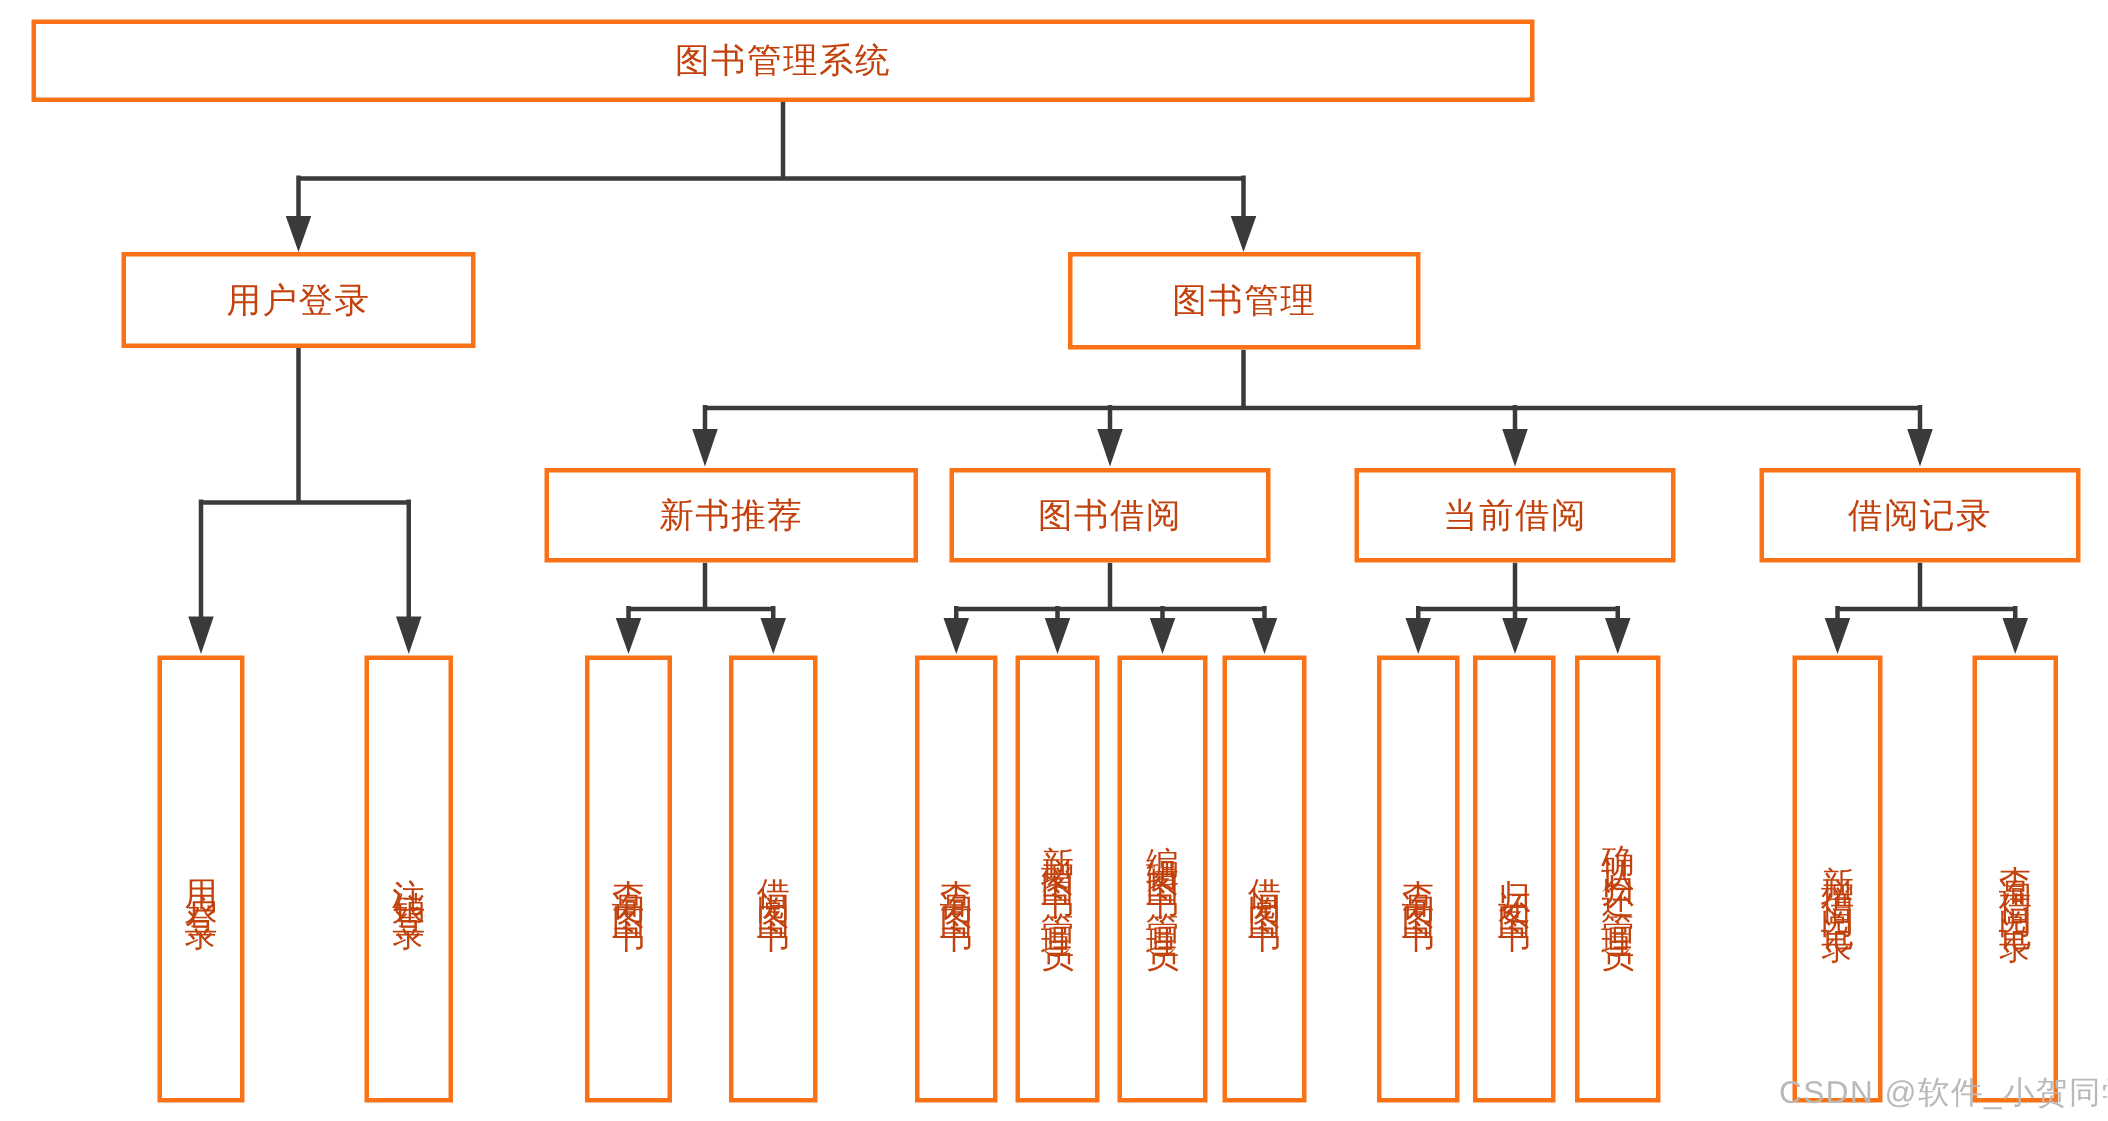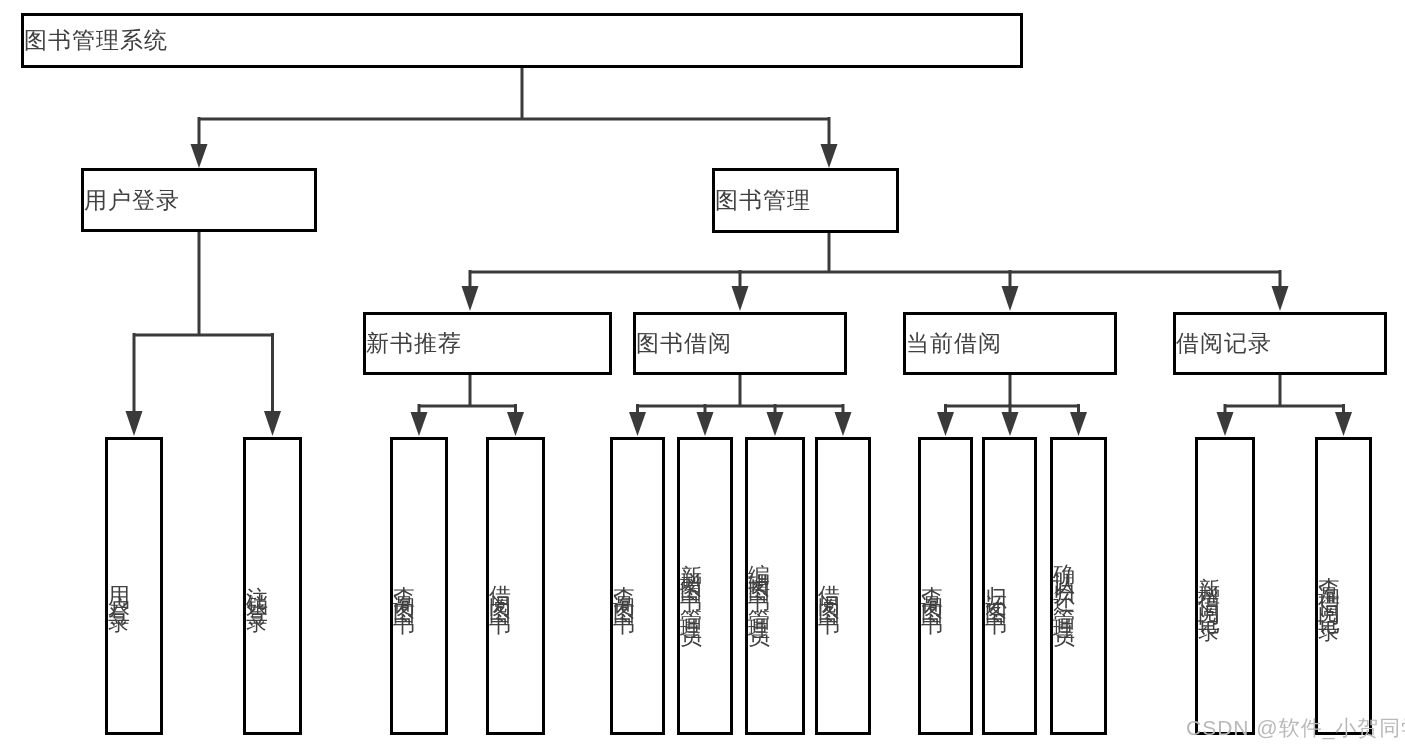--- a/index.html
+++ b/index.html
@@ -13,27 +13,27 @@
   }
   #wires {
     position: absolute;
     left: 0; top: 0;
     width: 1405px; height: 747px;
     z-index: 1;
   }
   .node {
     position: absolute;
     box-sizing: border-box;
-    border: 3px solid #000000;
+    border: 3px solid #f97316;
     background: #ffffff;
     display: flex;
     align-items: center;
-    justify-content: flex-start;
+    justify-content: center;
     z-index: 2;
-    color: #404040;
+    color: #c2410c;
   }
   .node.h span {
     font-size: 23px;
     letter-spacing: 1px;
     white-space: nowrap;
   }
   .node.v span {
     writing-mode: vertical-rl;
     text-orientation: mixed;
     font-size: 22px;
@@ -133,21 +133,21 @@
     </g>
   </svg>
 
   <div class="node h" style="left:21px; top:13px; width:1002px; height:55px;">
     <span>图书管理系统</span>
   </div>
 
   <div class="node h" style="left:81px; top:168px; width:236px; height:64px;">
     <span>用户登录</span>
   </div>
-  <div class="node h" style="left:712px; top:168px; width:187px; height:65px;">
+  <div class="node h" style="left:712px; top:168px; width:235px; height:65px;">
     <span>图书管理</span>
   </div>
 
   <div class="node h" style="left:363px; top:312px; width:249px; height:63px;">
     <span>新书推荐</span>
   </div>
   <div class="node h" style="left:903px; top:312px; width:214px; height:63px;">
     <span>当前借阅</span>
   </div>
   <div class="node h" style="left:633px; top:312px; width:214px; height:63px;">

